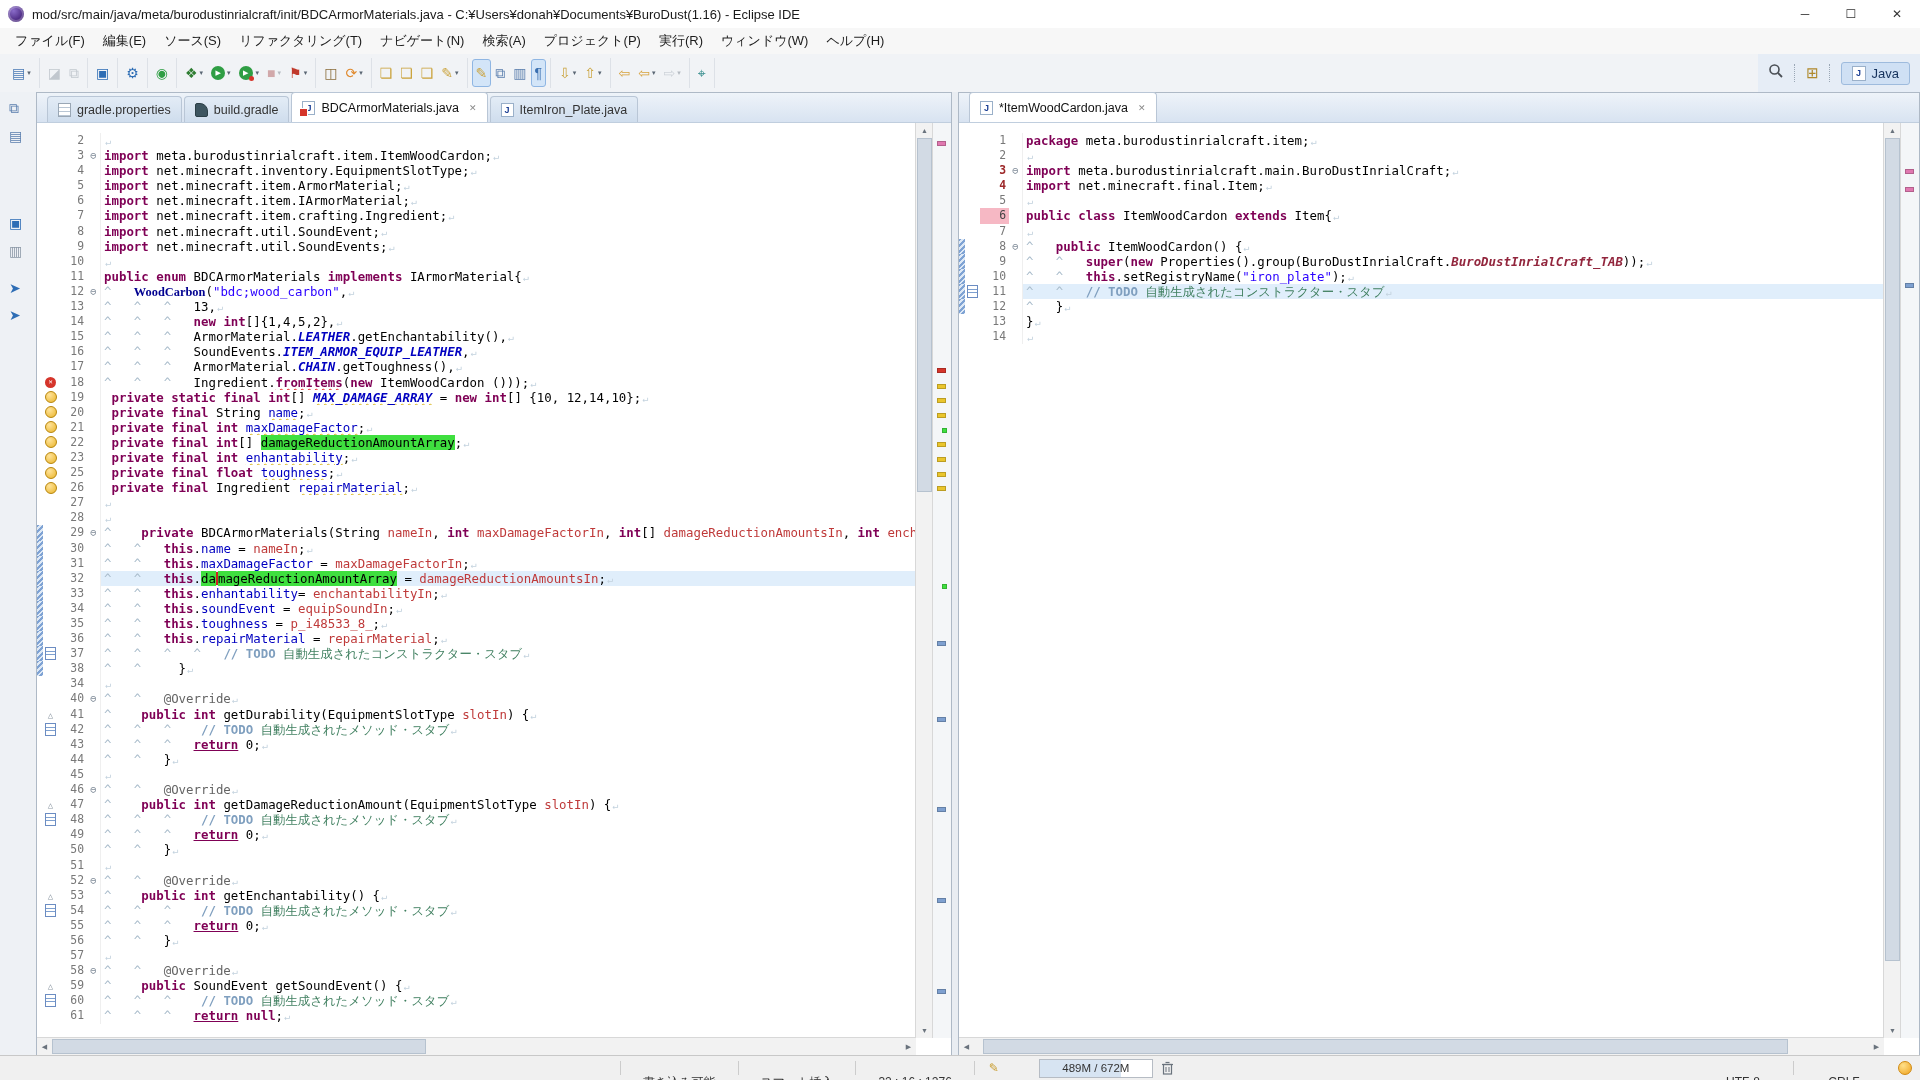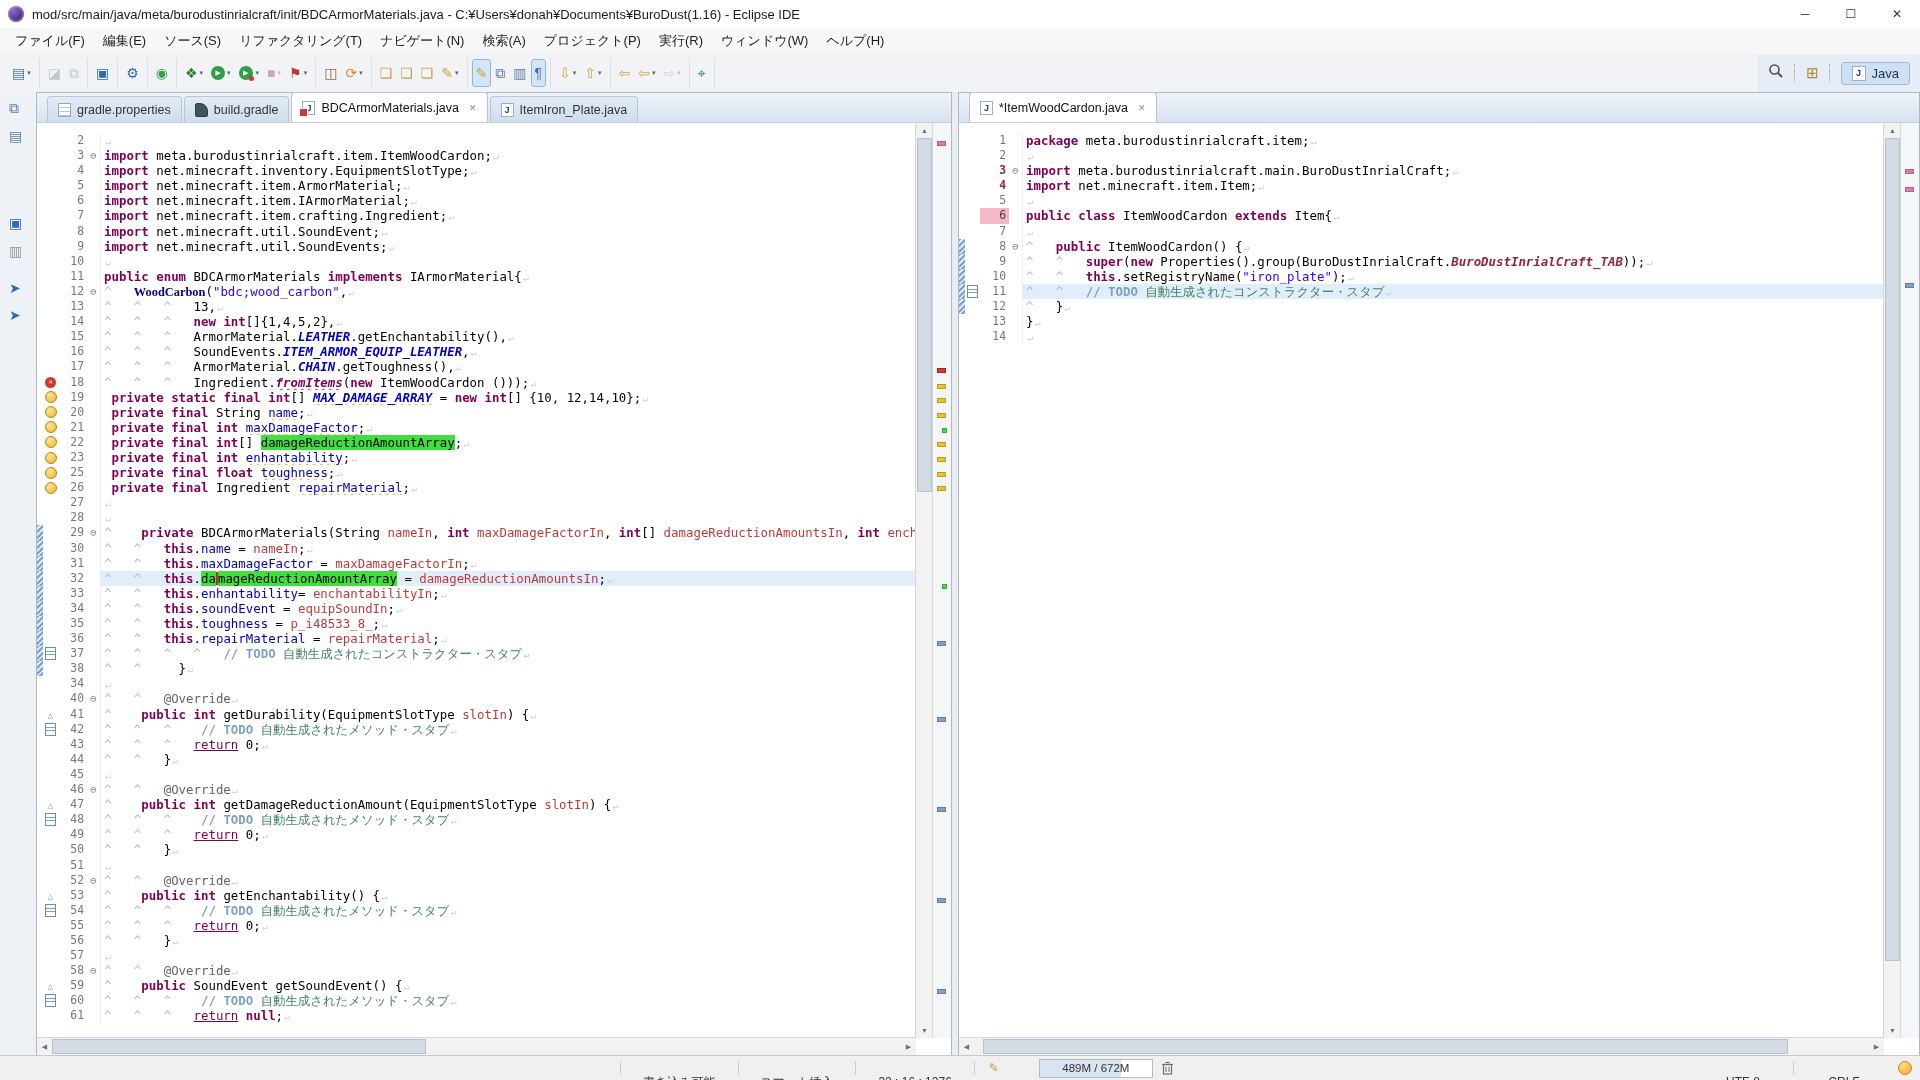--- a/index.html
+++ b/index.html
@@ -61,32 +61,32 @@
   .ann{width:15px;flex:none;display:flex;align-items:center;justify-content:center;}
   .num{width:26px;flex:none;text-align:right;padding-right:3px;color:#787878;font-size:11.4px;}
   .num-red{color:#9e2a2b;font-weight:bold;}
   .num-pink{background:#f6b8c4;color:#444;}
   .fold{width:13px;flex:none;text-align:center;color:#7f8b98;font-size:10.5px;border-right:1px solid #efefef;}
   .code{flex:1;overflow:hidden;white-space:pre;padding-left:3px;color:#000;}
   .code.cur{background:#e0eefb;}
   .code::after{content:"↵";color:#c3d2de;font-size:10px;margin-left:1px;}
   .tok{white-space:pre;}
   .tok.k{color:#7f0055;font-weight:bold;}
-  .tok.ku{color:#7f0055;font-weight:normal;text-decoration:underline;}
+  .tok.ku{color:#7f0055;font-weight:bold;text-decoration:underline;}
   .tok.t{color:#000;}
   .tok.f{color:#0000c0;}
   .tok.sf{color:#0000c0;font-weight:bold;font-style:italic;}
   .tok.en{color:#000090;font-weight:bold;font-family:Liberation Serif, serif;}
   .tok.sb{color:#92263d;font-weight:bold;font-style:italic;}
   .tok.s{color:#2a00ff;}
   .tok.c{color:#3f7f5f;}
   .tok.td{color:#7f9fbf;font-weight:bold;}
   .tok.p{color:#bf3a3a;}
   .tok.a{color:#646464;}
-  .tok.sm{color:#7f0055;font-weight:bold;font-style:italic;}
+  .tok.sm{color:#7f0055;font-weight:bold;}
   .tok.w{color:#a9bccb;}
   .tok.warn{text-decoration-line:underline;text-decoration-style:wavy;text-decoration-color:#d9b621;text-decoration-thickness:1px;}
   .tok.err{text-decoration-line:underline;text-decoration-style:wavy;text-decoration-color:#e02020;text-decoration-thickness:1px;}
   .tok.hl{background:#3fdf3f;}
   .tok.crt{display:inline-block;width:0;border-left:2px solid #cf2020;height:13px;vertical-align:-2px;}
 
   .gi{display:inline-block;}
   .gi-err{width:11px;height:11px;border-radius:50%;background:#d5352b;position:relative;}
   .gi-err::after{content:"✕";position:absolute;inset:0;color:#fff;font-size:7px;line-height:11px;text-align:center;}
   .gi-bulb{width:10px;height:10px;border-radius:50%;background:radial-gradient(circle at 35% 30%,#ffe39a,#eab52c);border:1px solid #b8860b;}
@@ -829,21 +829,21 @@
             <span class="ann"></span>
             <span class="num num-red">3</span>
             <span class="fold">⊖</span>
             <span class="code"><span class="tok k">import</span><span class="tok t"> meta.burodustinrialcraft.main.BuroDustInrialCraft;</span></span>
           </div>
           <div class="row">
             <span class="hatch"></span>
             <span class="ann"></span>
             <span class="num num-red">4</span>
             <span class="fold"></span>
-            <span class="code"><span class="tok k">import</span><span class="tok t"> net.minecraft.item.Item;</span></span>
+            <span class="code"><span class="tok k">import</span><span class="tok t"> net.minecraft.final.Item;</span></span>
           </div>
           <div class="row">
             <span class="hatch"></span>
             <span class="ann"></span>
             <span class="num">5</span>
             <span class="fold"></span>
             <span class="code"></span>
           </div>
           <div class="row">
             <span class="hatch"></span>

